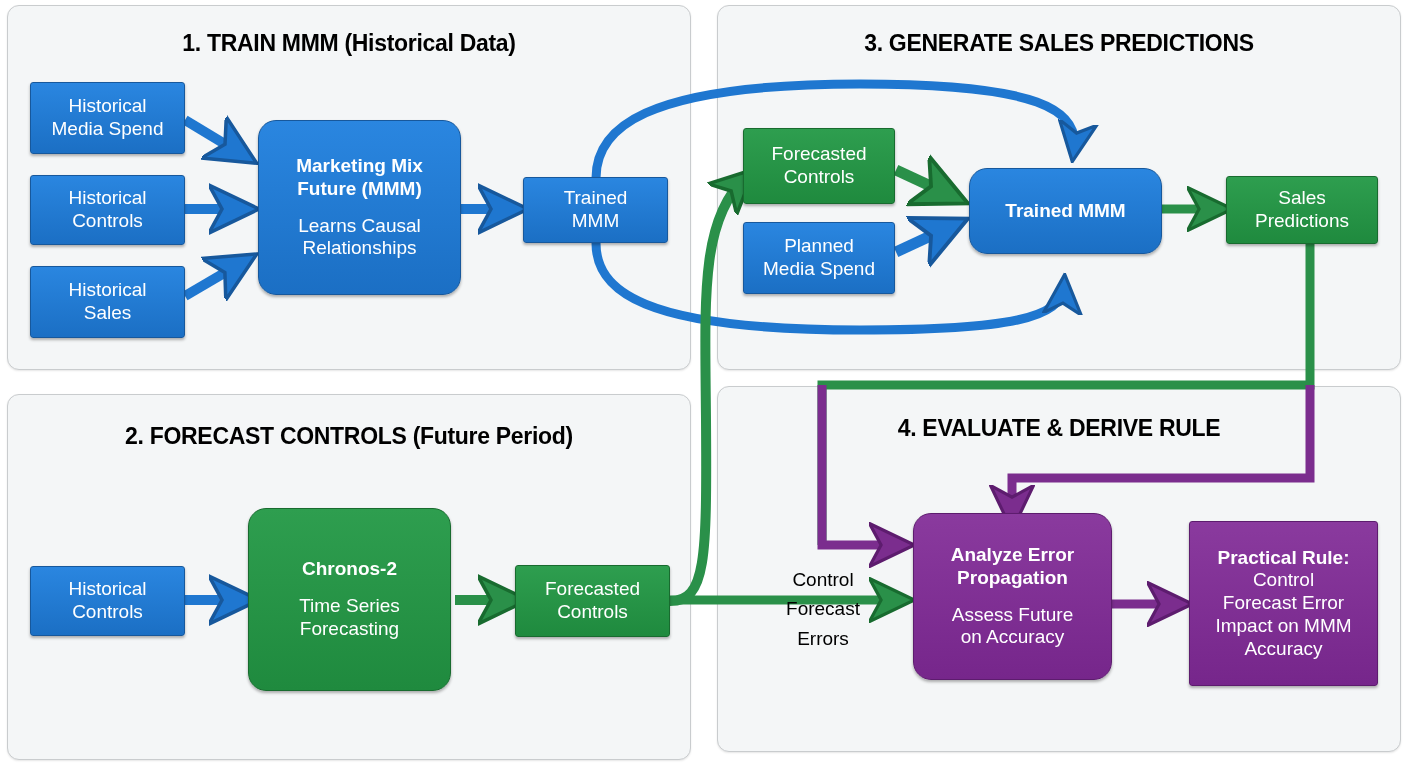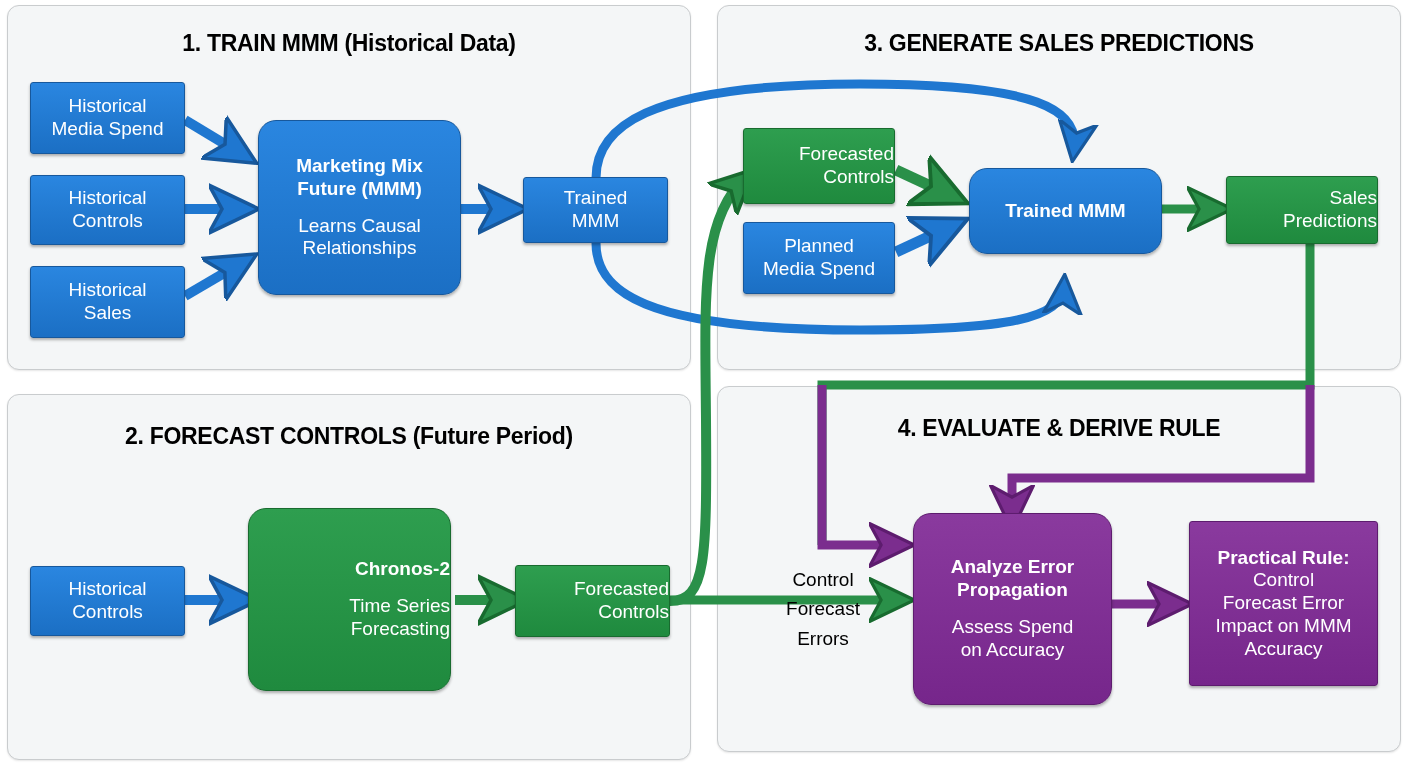--- a/index.html
+++ b/index.html
@@ -22,21 +22,21 @@
 
   .node{ position:absolute; display:flex; flex-direction:column;
     align-items:center; justify-content:center; text-align:center;
     color:#fff; line-height:1.2; z-index:6;
     box-shadow:0 2px 3px rgba(0,0,0,.30); }
   .rect{ border-radius:3px; }
   .round{ border-radius:18px; }
   .blue{ background:linear-gradient(180deg,#2a86e0 0%,#1b6fc4 100%);
          border:1.5px solid #17589c; }
   .green{ background:linear-gradient(180deg,#2e9e4f 0%,#1f8a3e 100%);
-          border:1.5px solid #186b2f;align-items:flex-end; }
+          border:1.5px solid #186b2f; }
   .purple{ background:linear-gradient(180deg,#8a3a9e 0%,#76268b 100%);
            border:1.5px solid #5d1c6e; }
   .t1{ font-size:19px; }
   .t2{ font-size:19px; font-weight:bold; }
   .sub{ font-size:19px; margin-top:14px; }
   .lbl{ position:absolute; font-size:19px; color:#000; text-align:center;
     line-height:1.55; z-index:7; }
 
   svg.edges{ position:absolute; left:0; top:0; width:1408px; height:768px;
     z-index:4; pointer-events:none; }
@@ -179,24 +179,24 @@
   <div class="node rect green" style="left:1226px; top:176px; width:152px; height:68px;">
     <span class="t1">Sales</span>
     <span class="t1">Predictions</span>
   </div>
 
   <div class="lbl" style="left:748px; top:565px; width:150px;">
     <div>Control</div>
     <div>Forecast</div>
     <div>Errors</div>
   </div>
-  <div class="node round purple" style="left:913px; top:513px; width:199px; height:192px;">
+  <div class="node round purple" style="left:913px; top:513px; width:199px; height:167px;">
     <span class="t2">Analyze Error</span>
     <span class="t2">Propagation</span>
-    <span class="t1 sub">Assess Spend</span>
+    <span class="t1 sub">Assess Future</span>
     <span class="t1">on Accuracy</span>
   </div>
   <div class="node rect purple" style="left:1189px; top:521px; width:189px; height:165px;">
     <span class="t2">Practical Rule:</span>
     <span class="t1">Control</span>
     <span class="t1">Forecast Error</span>
     <span class="t1">Impact on MMM</span>
     <span class="t1">Accuracy</span>
   </div>
 

